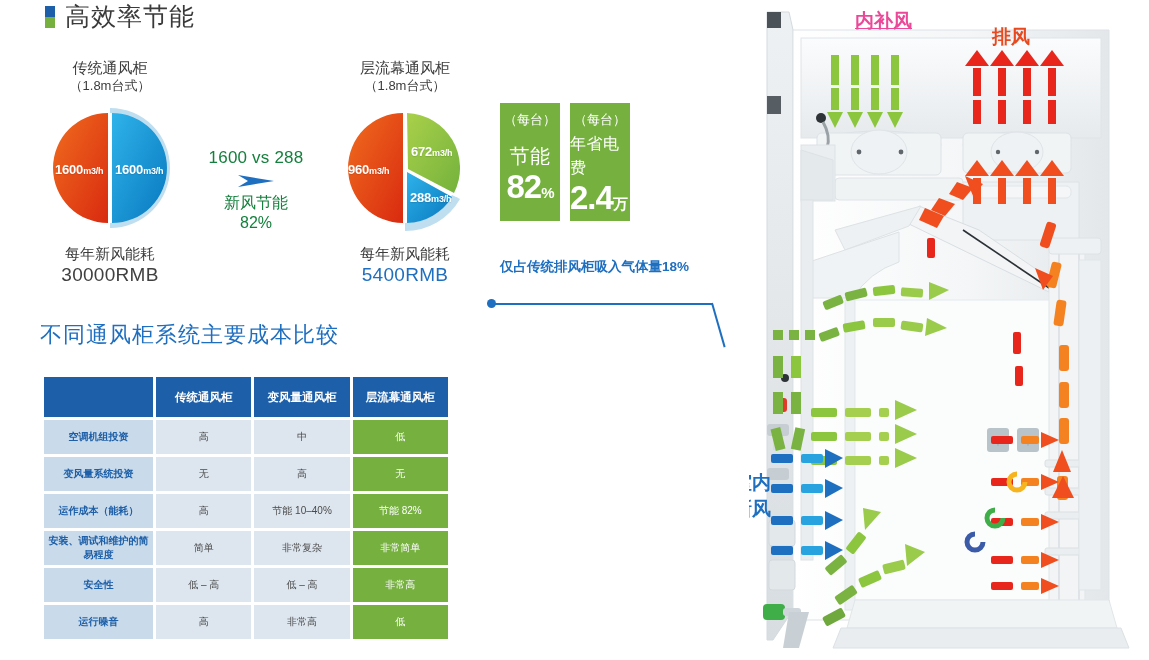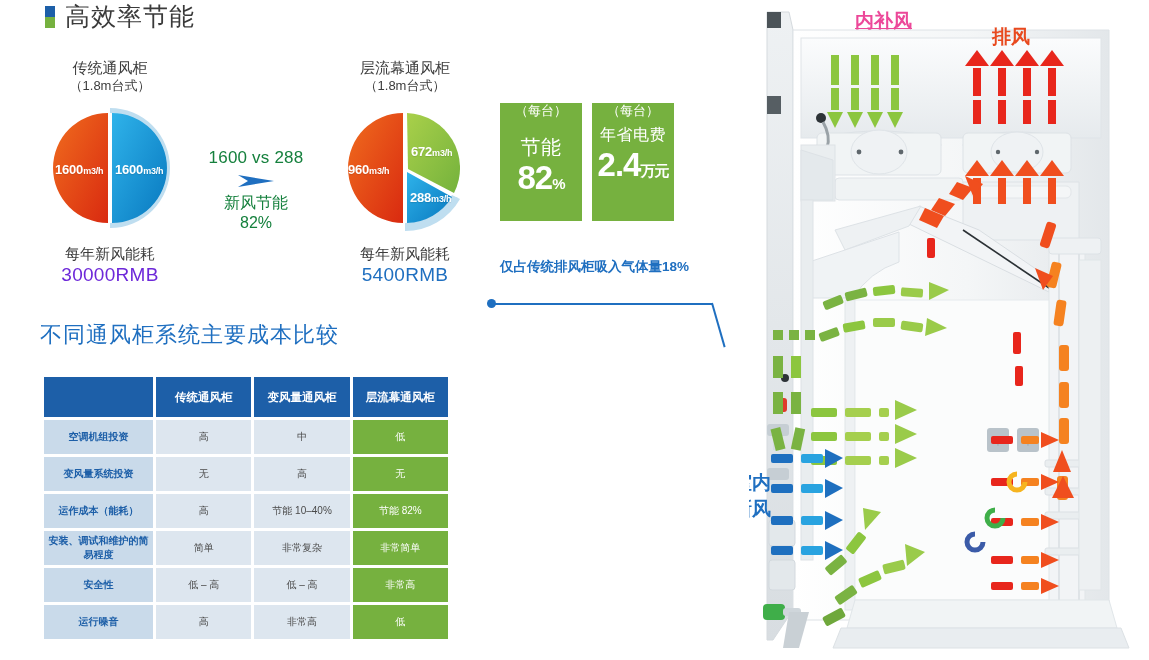--- a/index.html
+++ b/index.html
@@ -22,40 +22,40 @@
   
   .pie-block{position:absolute;text-align:center;width:210px;}
   .pie-block.left{left:5px;top:58px;}
   .pie-block.right{left:300px;top:58px;}
   .pie-head{font-size:15px;color:#3c3c3c;line-height:19px;font-weight:500;}
   .pie-sub{font-size:13px;color:#3c3c3c;line-height:18px;}
   .pie-wrap{position:relative;width:130px;height:130px;margin:8px auto 0 auto;}
   .pie-foot{font-size:15px;color:#3c3c3c;line-height:21px;margin-top:10px;font-weight:500;}
   .pie-foot .val{font-size:19px;letter-spacing:0.3px;}
   .pie-foot .val.blue{color:#1f6fc0;}
-  .pie-foot .val.dark{color:#6d28d9;}
+  .pie-foot .val.dark{color:#404040;}
 
   .slice-label{
     position:absolute;color:#fff;font-size:13px;font-weight:700;
     white-space:nowrap;letter-spacing:-0.2px;text-shadow:0 1px 1px rgba(0,0,0,.12);
   }
   .slice-label .u{font-size:9px;font-weight:700;}
 
   
   .mid{position:absolute;left:196px;top:148px;width:120px;text-align:center;color:#15803d;}
   .mid .big{font-size:17px;letter-spacing:0.2px;white-space:nowrap;}
   .mid .arrow{margin:5px auto 4px auto;width:40px;height:16px;}
   .mid .line2{font-size:16px;line-height:20px;}
 
   
   .badges{position:absolute;left:500px;top:103px;display:flex;gap:10px;}
   .badge{
-    width:82px;height:118px;background:#76b13f;color:#fff;
+    width:60px;height:118px;background:#76b13f;color:#fff;
     display:flex;flex-direction:column;align-items:center;justify-content:flex-start;
-    box-sizing:border-box;
+    padding-top:9px;box-sizing:border-box;
   }
   .badge .cap{font-size:13px;line-height:16px;}
   .badge .mid-l{font-size:20px;line-height:26px;margin-top:15px;letter-spacing:0.5px;}
   .badge .mid-l.sm{font-size:16px;line-height:24px;margin-top:4px;}
   .badge .num{font-size:33px;font-weight:700;line-height:36px;letter-spacing:-1px;}
   .badge .num .su{font-size:15px;font-weight:700;}
 
   
   .callout{position:absolute;left:487px;top:258px;width:250px;}
   .callout .txt{font-size:13.5px;color:#1f6fc0;font-weight:700;white-space:nowrap;margin-left:13px;}

